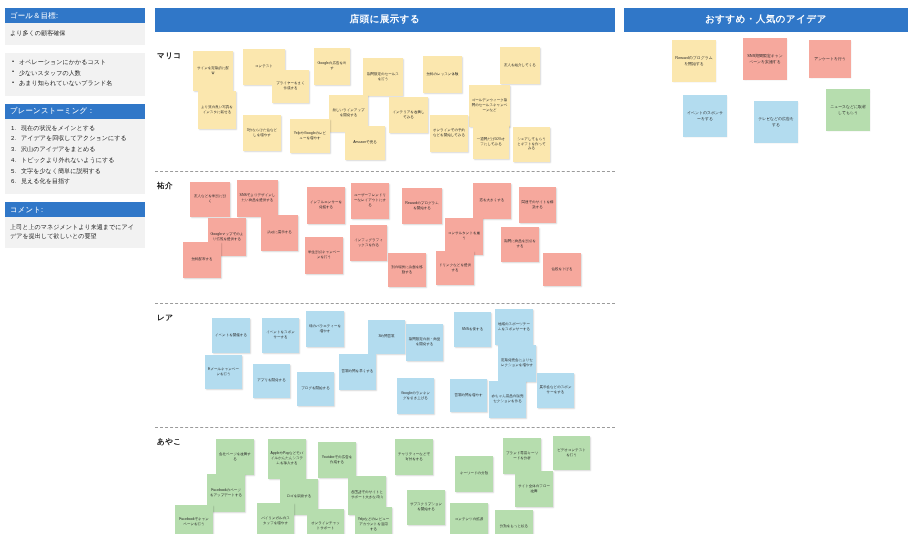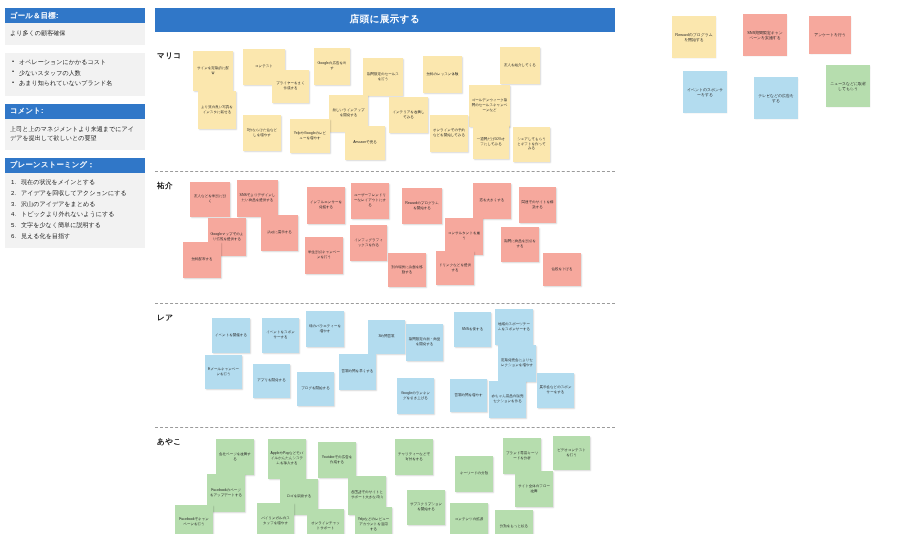--- a/index.html
+++ b/index.html
@@ -20,21 +20,21 @@
   #sidebar {
     position: absolute;
     left: 5px; top: 8px;
     width: 140px; height: 290px;
   }
   .card { width: 140px; margin-bottom: 8px; }
   .card-head {
     background: #3077c8;
     color: #ffffff;
     font-size: 7.4px;
-    font-weight: bold;
+    font-weight: normal;
     padding: 3.5px 4px 3.5px 5px;
     letter-spacing: 0.2px;
     line-height: 1.1;
   }
   .card-body {
     background: #f2f2f2;
     padding: 5px 5px 6px 5px;
     color: #1b1b1b;
     font-size: 6.1px;
     line-height: 1.55;
@@ -174,38 +174,38 @@
       <div class="card">
         <div class="card-body">
           <ul class="bullets">
             <li>オペレーションにかかるコスト</li>
             <li>少ないスタッフの人数</li>
             <li>あまり知られていないブランド名</li>
           </ul>
         </div>
       </div>
       <div class="card">
-        <div class="card-head">コメント:</div>
-        <div class="card-body">
-          <div class="plain-line comment-text">上司と上のマネジメントより来週までにアイデアを提出して欲しいとの要望</div>
-        </div>
-      </div>
-      <div class="card">
         <div class="card-head">ブレーンストーミング：</div>
         <div class="card-body">
           <ol class="numbers">
             <li>現在の状況をメインとする</li>
             <li>アイデアを回収してアクションにする</li>
             <li>沢山のアイデアをまとめる</li>
             <li>トピックより外れないようにする</li>
             <li>文字を少なく簡単に説明する</li>
             <li>見える化を目指す</li>
           </ol>
         </div>
       </div>
+      <div class="card">
+        <div class="card-head">コメント:</div>
+        <div class="card-body">
+          <div class="plain-line comment-text">上司と上のマネジメントより来週までにアイデアを提出して欲しいとの要望</div>
+        </div>
+      </div>
     </div>
 
   <div id="board">
     <div class="panel-head">店頭に展示する</div>
     <div id="lanes">
         <div class="lane" style="top: 0px; height: 126px;">
           <div class="lane-label" style="top: 6px;">マリコ</div>
           <div class="note yellow" style="left: 38px; top: 6px; width: 40px; height: 40px;">
             <span>サインを定期的に配置</span>
           </div>
@@ -420,20 +420,21 @@
             <span>コンテンツの拡張</span>
           </div>
           <div class="note green" style="left: 340px; top: 79px; width: 38px; height: 34px;">
             <span>分類をもっと絞る</span>
           </div>
         </div>
       </div>
   </div>
 
   <div id="recommend">
+    <div class="panel-head">おすすめ・人気のアイデア</div>
     <div id="rec-area">
         <div class="rec-note yellow" style="left: 48px; top: 2px; width: 44px; height: 42px;">
           <span>Rewardのプログラムを開始する</span>
         </div>
         <div class="rec-note pink" style="left: 119px; top: 0px; width: 44px; height: 42px;">
           <span>SNS期間限定キャンペーンを実施する</span>
         </div>
         <div class="rec-note pink" style="left: 185px; top: 2px; width: 42px; height: 38px;">
           <span>アンケートを行う</span>
         </div>

